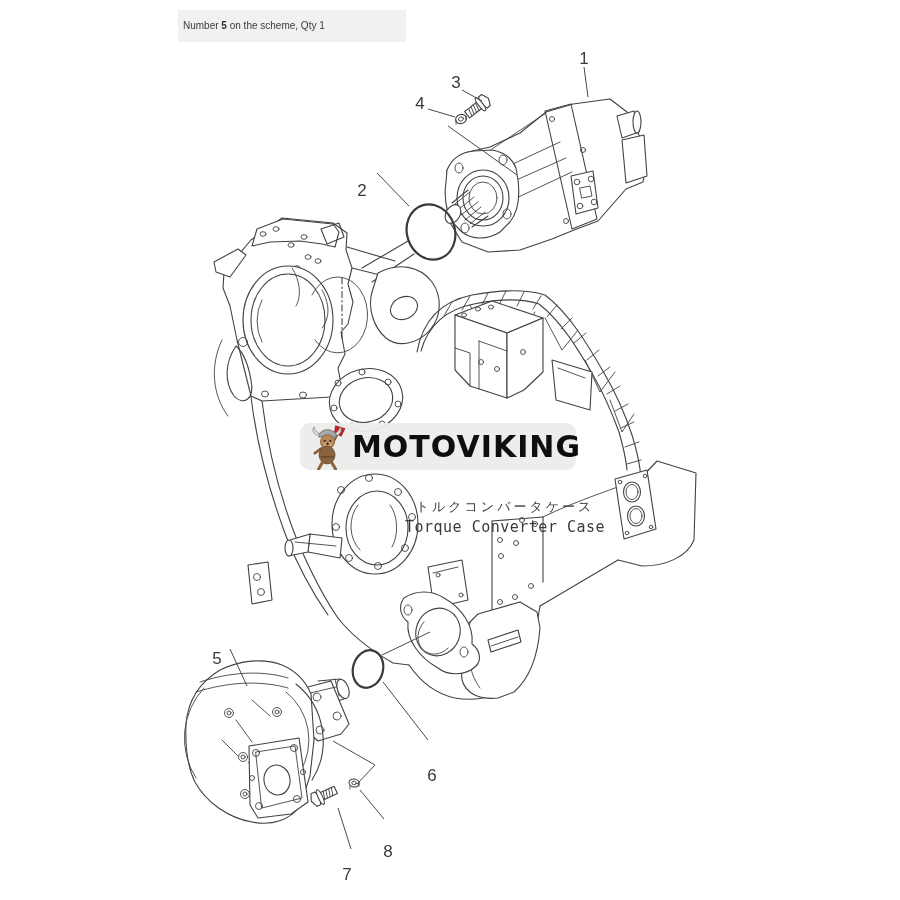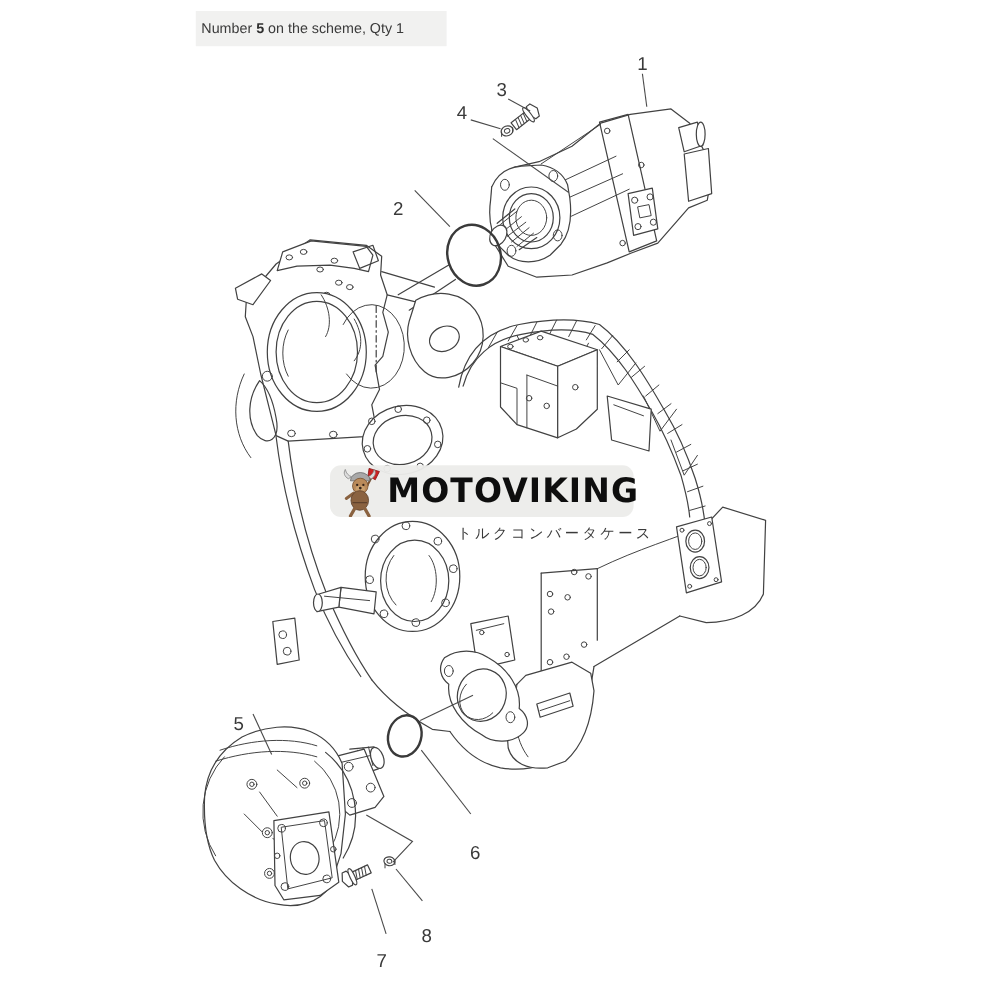--- a/index.html
+++ b/index.html
@@ -1,28 +1,28 @@
 <!DOCTYPE html>
 <html><head>
 <meta charset="utf-8">
 <style>
   html,body{margin:0;padding:0;background:#ffffff;}
   .stage{position:relative;width:900px;height:900px;background:#ffffff;overflow:hidden;
          font-family:"Liberation Sans", sans-serif;}
   .hdr{position:absolute;left:178px;top:10px;width:228px;height:32px;background:#f1f1f0;
-       color:#3a3a3a;font-size:13px;line-height:32px;padding-left:5px;box-sizing:border-box;
+       color:#3a3a3a;font-size:10px;line-height:32px;padding-left:5px;box-sizing:border-box;
        white-space:nowrap;}
   .hdr b{font-weight:bold;color:#2e2e2e;}
   svg.draw{position:absolute;left:0;top:0;z-index:1;}
   .wm{position:absolute;left:300px;top:423px;width:276px;height:47px;background:rgba(236,236,234,0.96);
       border-radius:10px;z-index:3;display:flex;align-items:center;}
   .wm .brand{font-family:"DejaVu Sans", sans-serif;font-weight:900;font-size:30px;color:#0e0e0e;
       letter-spacing:1px;margin-left:2px;transform:scaleY(1.02);}
   .wm svg{margin-left:6px;flex:0 0 auto;}
-  .cap{position:absolute;z-index:2;color:#3a3a3a;text-align:center;white-space:nowrap;}
+  .cap{position:absolute;z-index:2;color:#3a3a3a;text-align:center;white-space:nowrap;margin-top:22px;}
   .cap-jp{left:355px;top:476px;width:300px;font-size:13px;letter-spacing:3px;
           font-family:"DejaVu Sans", sans-serif;}
   .cap-en{left:355px;top:496px;width:300px;font-size:15px;letter-spacing:0.5px;
           font-family:"DejaVu Sans Mono", monospace;}
   .callout{font-family:"Liberation Sans", sans-serif;font-size:17px;fill:#3a3a3a;}
   .ln{stroke:#424242;fill:none;stroke-width:1.1;stroke-linecap:round;stroke-linejoin:round;}
   .fw{stroke:#424242;fill:#ffffff;stroke-width:1.1;stroke-linejoin:round;}
   .thin{stroke-width:0.9;}
   .oring{stroke:#3a3a3a;fill:none;stroke-width:2.2;}
   .ldr{stroke:#4a4a4a;fill:none;stroke-width:1;}
@@ -399,20 +399,21 @@
       <text class="callout" x="456" y="82">3</text>
       <text class="callout" x="420" y="103">4</text>
       <text class="callout" x="217" y="658">5</text>
       <text class="callout" x="432" y="775">6</text>
       <text class="callout" x="347" y="874">7</text>
       <text class="callout" x="388" y="851">8</text>
     </g>
   </svg>
 
   <div class="cap cap-jp">トルクコンバータケース</div>
+  <div class="cap cap-en">Torque Converter Case</div>
 
   <div class="wm">
     <svg width="44" height="47" viewBox="0 0 44 50">
       <line x1="28" y1="20" x2="35" y2="7" stroke="#7a5230" stroke-width="2"></line>
       <path d="M30,3 L40,6 L36,14 L29,10 Z" fill="#cc2222" stroke="#8a1515" stroke-width="0.8"></path>
       <line x1="16" y1="23" x2="28" y2="19" stroke="#8a6240" stroke-width="3" stroke-linecap="round"></line>
       <line x1="15" y1="27" x2="8" y2="32" stroke="#8a6240" stroke-width="3" stroke-linecap="round"></line>
       <path d="M10,13 C6,11 5,7 7,4 C8,8 10,10 13,11 Z" fill="#dddddd" stroke="#888888" stroke-width="0.8"></path>
       <path d="M32,13 C36,11 37,7 35,4 C34,8 32,10 29,11 Z" fill="#dddddd" stroke="#888888" stroke-width="0.8"></path>
       <path d="M12,15 A9.5,8 0 0 1 31,15 Z" fill="#a8a8a8" stroke="#6c6c6c" stroke-width="0.8"></path>

